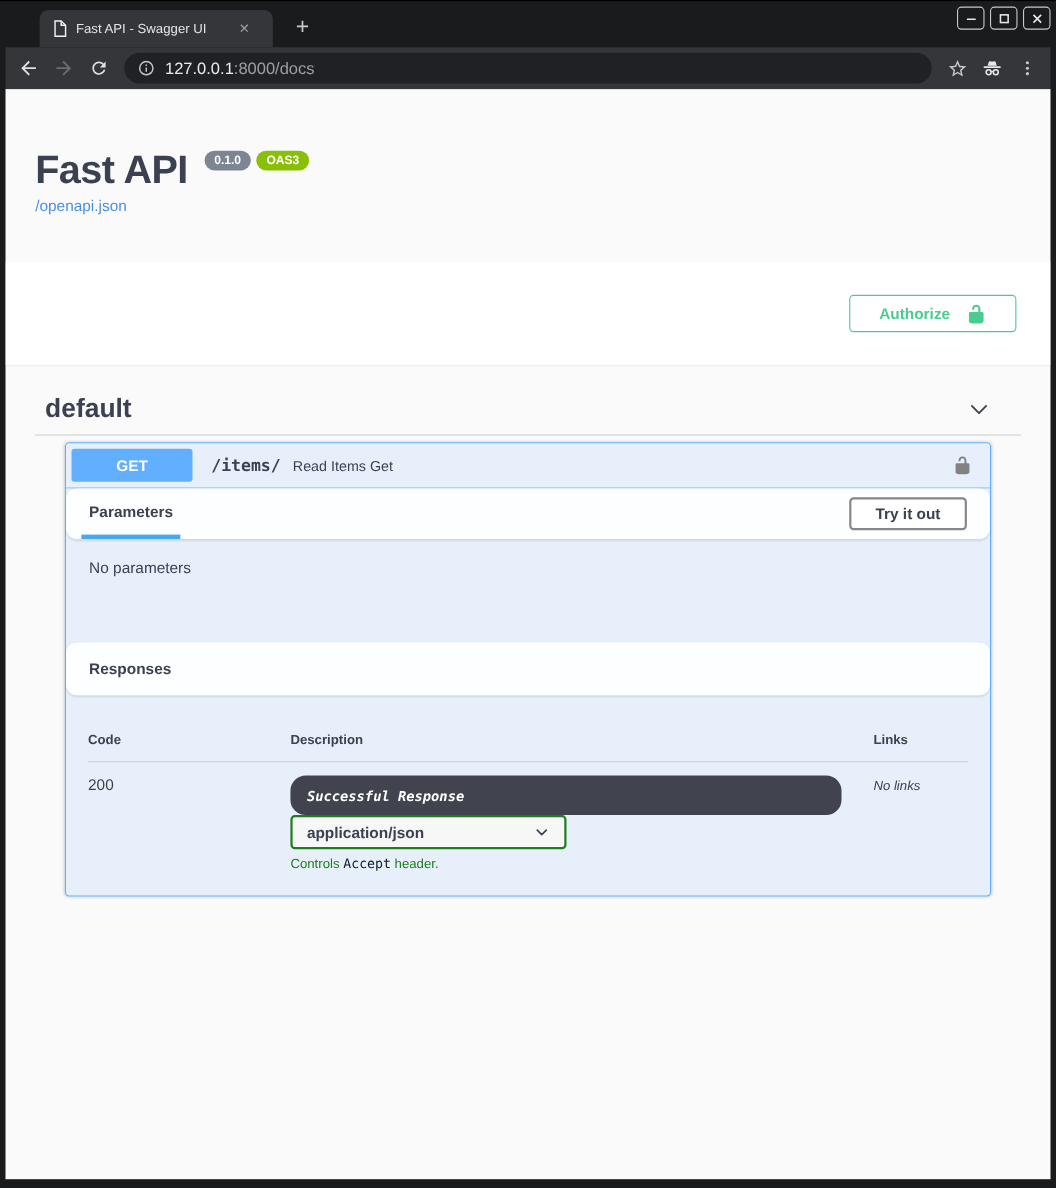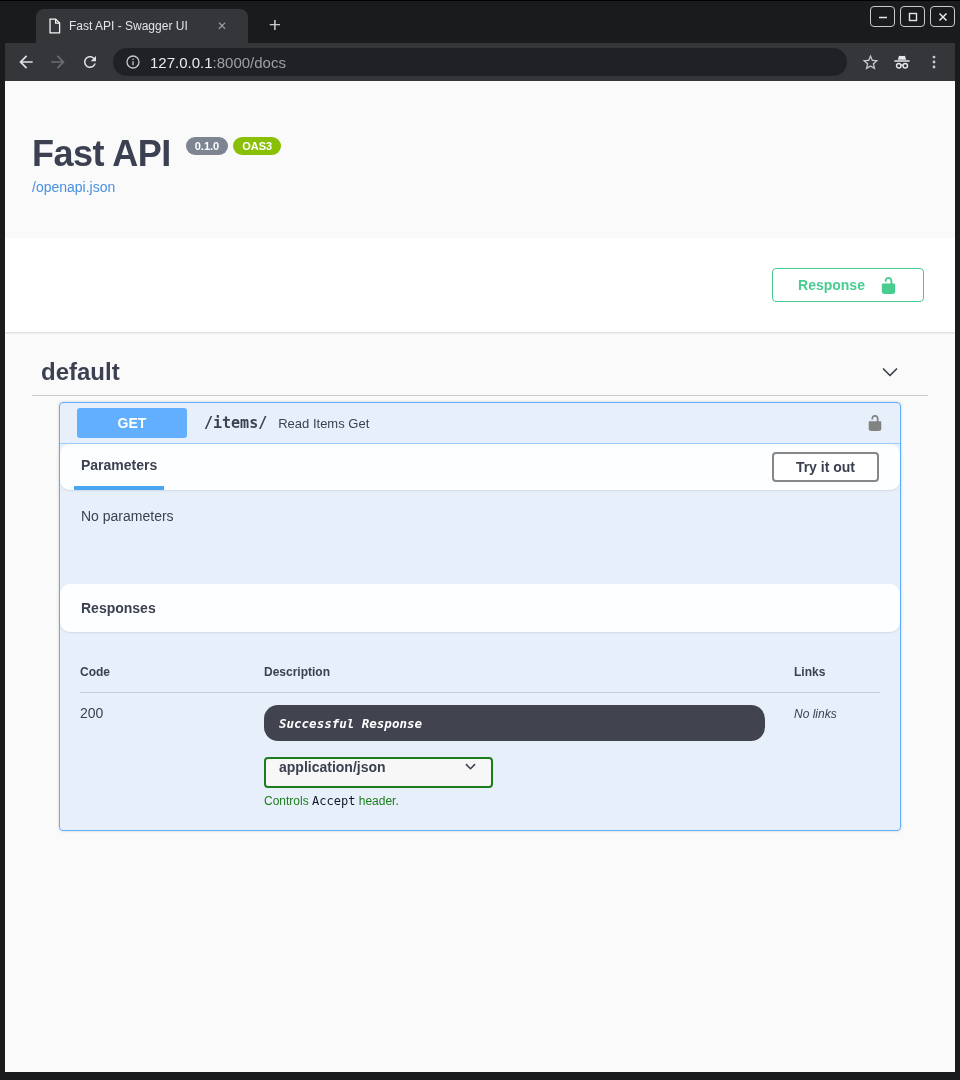--- a/index.html
+++ b/index.html
@@ -35,40 +35,40 @@
   .auth-wrapper{display:flex;justify-content:flex-end;}
   .authorize-btn{display:flex;align-items:center;justify-content:center;gap:14px;width:152px;height:34px;background:transparent;border:1.5px solid #49cc90;border-radius:4px;color:#49cc90;font-weight:bold;font-size:14px;}
   
   .tag-section{padding:0 27px;}
   .tag-header{display:flex;align-items:center;margin-top:26px;padding:0 0 9px 9px;border-bottom:1px solid rgba(59,65,81,.25);}
   .tag-name{font-size:24px;font-weight:600;color:#3b4151;margin:0;flex:1;}
   .tag-chevron{margin-right:28px;display:flex;}
   
   .opblock{margin:6px 27px 0;border:1px solid #61affe;border-radius:4px;background:rgba(97,175,254,.12);box-shadow:0 0 3px rgba(0,0,0,.19);}
   .op-summary{height:41px;display:flex;align-items:center;padding:0 4px;border-bottom:1px solid rgba(97,175,254,.55);cursor:pointer;}
-  .method-badge{width:110px;height:30px;background:#61affe;border-radius:3px;color:#fff;font-weight:bold;font-size:14px;display:flex;align-items:center;justify-content:center;margin-left:13px;}
+  .method-badge{width:110px;height:30px;background:#61affe;border-radius:3px;color:#fff;font-weight:bold;font-size:14px;display:flex;align-items:center;justify-content:center;margin-left:1px;}
   .op-path{font-family:"DejaVu Sans Mono",monospace;font-weight:bold;font-size:15px;color:#3b4151;margin-left:17px;}
   .op-desc{font-size:13px;color:#3b4151;margin-left:11px;flex:1;}
   .op-lock{margin-right:12px;display:flex;background:none;border:none;padding:0;}
   .section-header{background:rgba(255,255,255,.9);box-shadow:0 1px 2px rgba(0,0,0,.1);display:flex;align-items:stretch;padding:0 14px;height:46px;position:relative;border-radius:10px;}
   .tab-item{display:flex;align-items:center;padding:0 7px;border-bottom:4px solid #47a7f0;}
   .section-title{font-size:14px;font-weight:bold;color:#3b4151;margin:0;}
   .tryout-btn{margin:8px 7px 8px auto;padding:0 22px;height:30px;background:#fff;border:2px solid #878787;border-radius:4px;font-size:14px;font-weight:bold;color:#3b4151;}
   .params-body{padding:18px 21px 60px;}
   .no-params{font-size:14px;color:#3b4151;}
   .responses-header{height:48px;padding:0 21px;align-items:center;}
   .responses-body{padding:33px 20px 22px;}
   .resp-table{display:grid;grid-template-columns:184px 530px 1fr;}
   .resp-th{font-size:12px;font-weight:bold;color:#3b4151;padding-bottom:13px;border-bottom:1px solid rgba(59,65,81,.2);}
   .resp-td{padding-top:12px;}
   .code-val{font-size:14px;color:#3b4151;}
   .no-links{font-size:12px;font-style:italic;color:#3b4151;}
   .resp-desc-box{width:501px;background:#41444e;border-radius:14px;padding:10px 15px;}
   .resp-desc-text{font-family:"DejaVu Sans Mono",monospace;font-size:12.5px;font-weight:bold;font-style:italic;color:#fff;}
-  .media-select{margin-top:16px;width:229px;height:31px;background:#f7f7f7;border:2px solid #1c7d1c;border-radius:4px;display:flex;align-items:flex-start;padding:0 13px;cursor:pointer;}
+  .media-select{width:251px;height:31px;background:#f7f7f7;border:2px solid #1c7d1c;border-radius:4px;display:flex;align-items:center;padding:0 13px;cursor:pointer;}
   .media-select .sel-text{font-size:14px;font-weight:bold;color:#3b4151;flex:1;}
   .accept-note{margin-top:6px;font-size:12px;color:#1c7d1c;}
   .accept-note code{font-family:"DejaVu Sans Mono",monospace;font-size:12px;color:#0f172a;}
   svg{display:block;}
 </style>
 </head>
 <body>
 
 <div class="window">
 
@@ -177,21 +177,21 @@
           <span class="badge badge-version">0.1.0</span>
           <span class="badge badge-oas">OAS3</span>
         </div>
       </div>
       <a class="spec-link" href="#">/openapi.json</a>
     </div>
 
     <div class="scheme-container">
       <div class="auth-wrapper">
         <button class="authorize-btn">
-          <span>Response</span>
+          <span>Authorize</span>
           <span>
               <svg width="19" height="19" viewBox="0 0 20 20" fill="#49cc90">
                 <path d="M15.8 8H14V5.6C14 2.703 12.665 1 10 1 7.334 1 6 2.703 6 5.6V6h2v-.801C8 3.754 8.797 3 10 3c1.203 0 2 .754 2 2.199V8H4c-.553 0-1 .646-1 1.199V17c0 .549.428 1.139.951 1.307l1.197.387C5.672 18.861 6.55 19 7.1 19h5.8c.549 0 1.428-.139 1.951-.307l1.196-.387c.524-.167.953-.757.953-1.306V9.199C17 8.646 16.352 8 15.8 8z"></path>
               </svg>
             </span>
         </button>
       </div>
     </div>
 
     <div class="tag-section">

